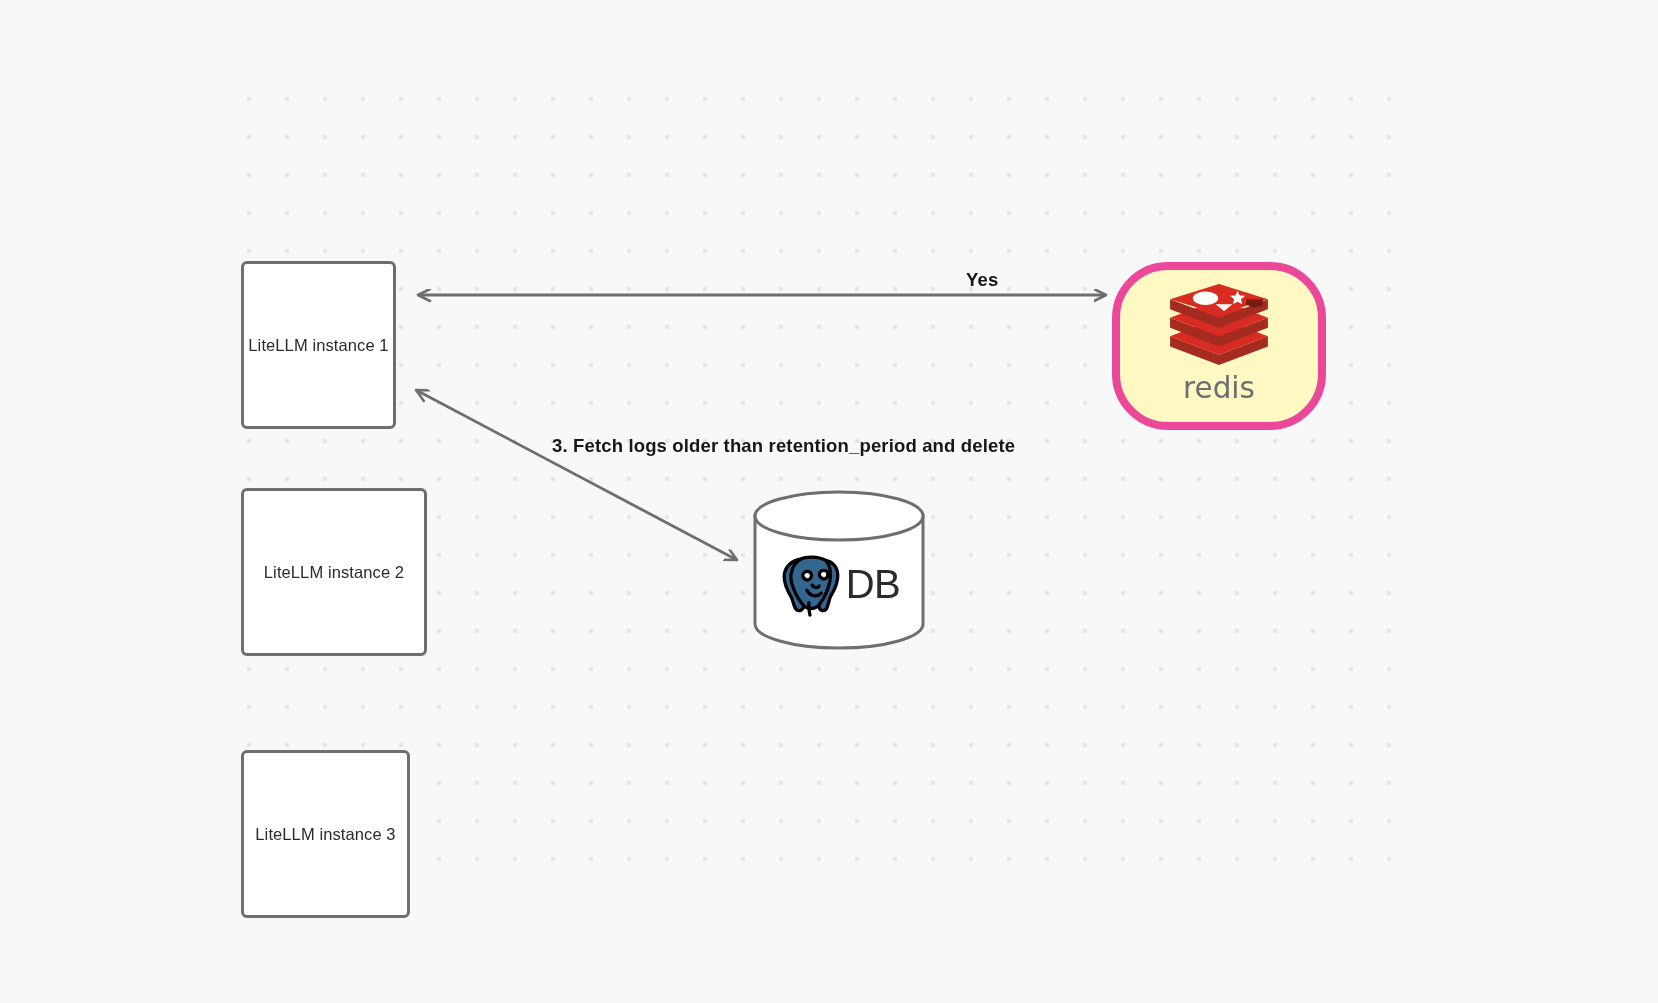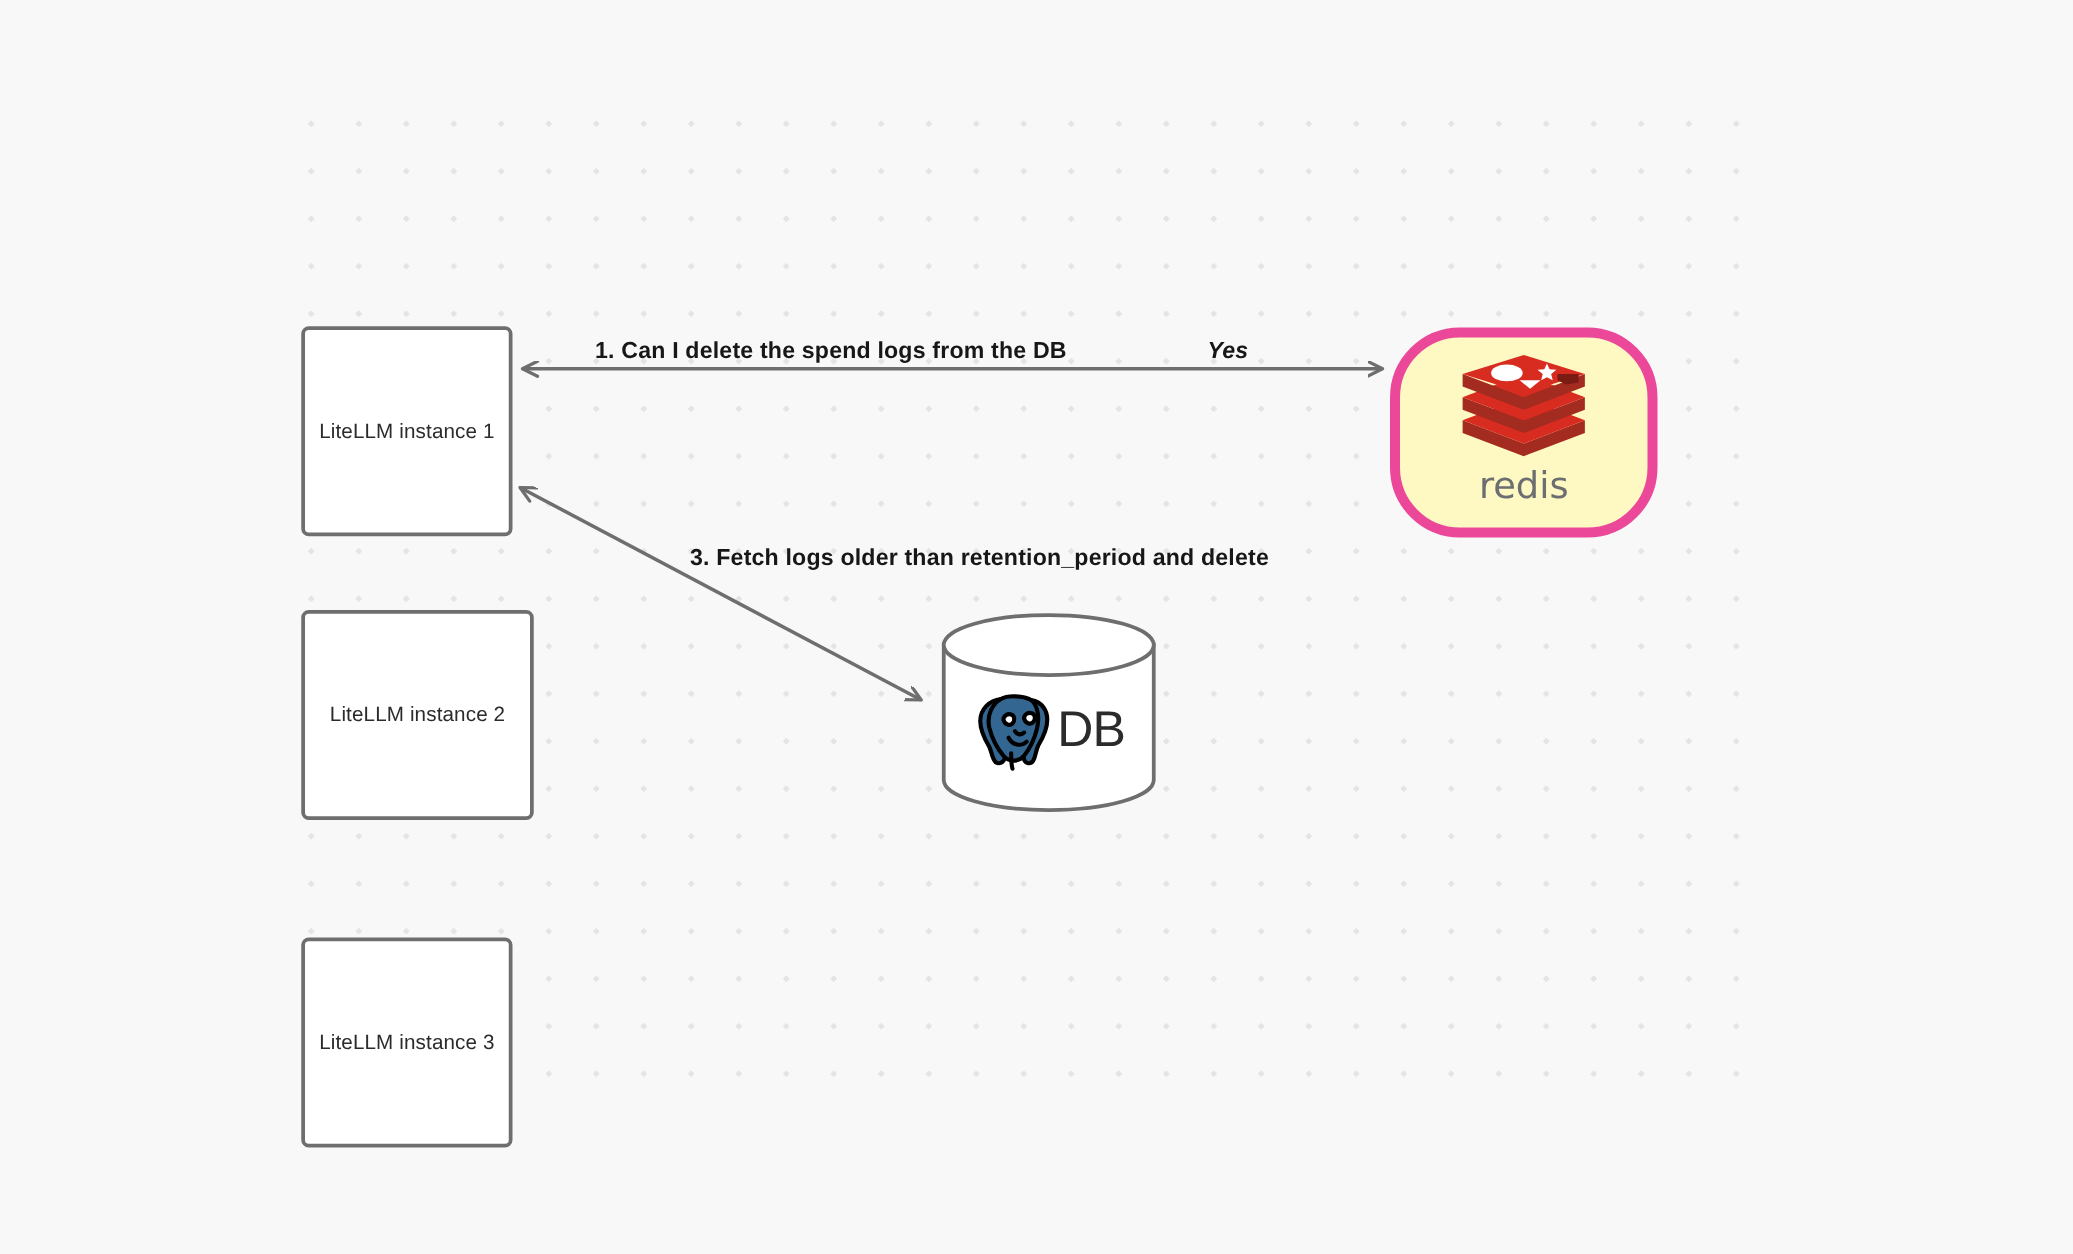--- a/index.html
+++ b/index.html
@@ -51,21 +51,21 @@
     justify-content: center;
   }
   .node-box .node-label {
     font-size: 16.5px;
     color: #2b2b2b;
     letter-spacing: .1px;
     text-align: center;
     line-height: 1.25;
   }
 
-  #node-litellm-1 { left: 241px;  top: 261px; width: 169px; height: 168px; }
+  #node-litellm-1 { left: 241px;  top: 261px; width: 155px; height: 168px; }
   #node-litellm-2 { left: 241px;  top: 488px; width: 186px; height: 168px; }
   #node-litellm-3 { left: 241px;  top: 750px; width: 169px; height: 168px; }
 
   
   #node-redis {
     position: absolute;
     left: 1112px;
     top: 262px;
     width: 214px;
     height: 168px;
@@ -122,21 +122,21 @@
   
   .edge-label {
     position: absolute;
     font-size: 18.5px;
     font-weight: bold;
     color: #171717;
     white-space: nowrap;
     letter-spacing: .15px;
   }
   #label-step1 { left: 476px; top: 269px; }
-  #label-step1-answer { left: 966px; top: 269px; font-style: italic; }
+  #label-step1-answer { left: 966px; top: 269px; }
   #label-step2 { left: 552px; top: 435px; }
 </style>
 </head>
 <body>
 
 <div id="canvas">
 
   <div id="dot-grid"></div>
 
   <svg id="edges" viewBox="0 0 1658 1003" xmlns="http://www.w3.org/2000/svg">
@@ -213,19 +213,18 @@
           <path d="M24 24 C24 21 27 19 30 20 C33 21 33 25 31 27 C29 29 25 28 24 24 Z" fill="#ffffff"></path>
           <path d="M40 23 C40 20 43 18 46 19 C49 20 49 24 47 26 C45 28 41 27 40 23 Z" fill="#ffffff"></path>
           <path d="M33 33 C35 36 38 36 40 34" fill="none"></path>
           <path d="M28 38 C31 44 38 45 42 41" fill="none"></path>
         </g>
       </svg>
       <span id="db-text">DB</span>
     </div>
   </div>
 
-  <div class="edge-label" id="label-step1">1.  Can I delete the spend logs from the DB</div>
 
   <div class="edge-label" id="label-step1-answer">Yes</div>
 
   <div class="edge-label" id="label-step2">3.  Fetch logs older than retention_period and delete</div>
 
 </div>
 
 </body></html>

